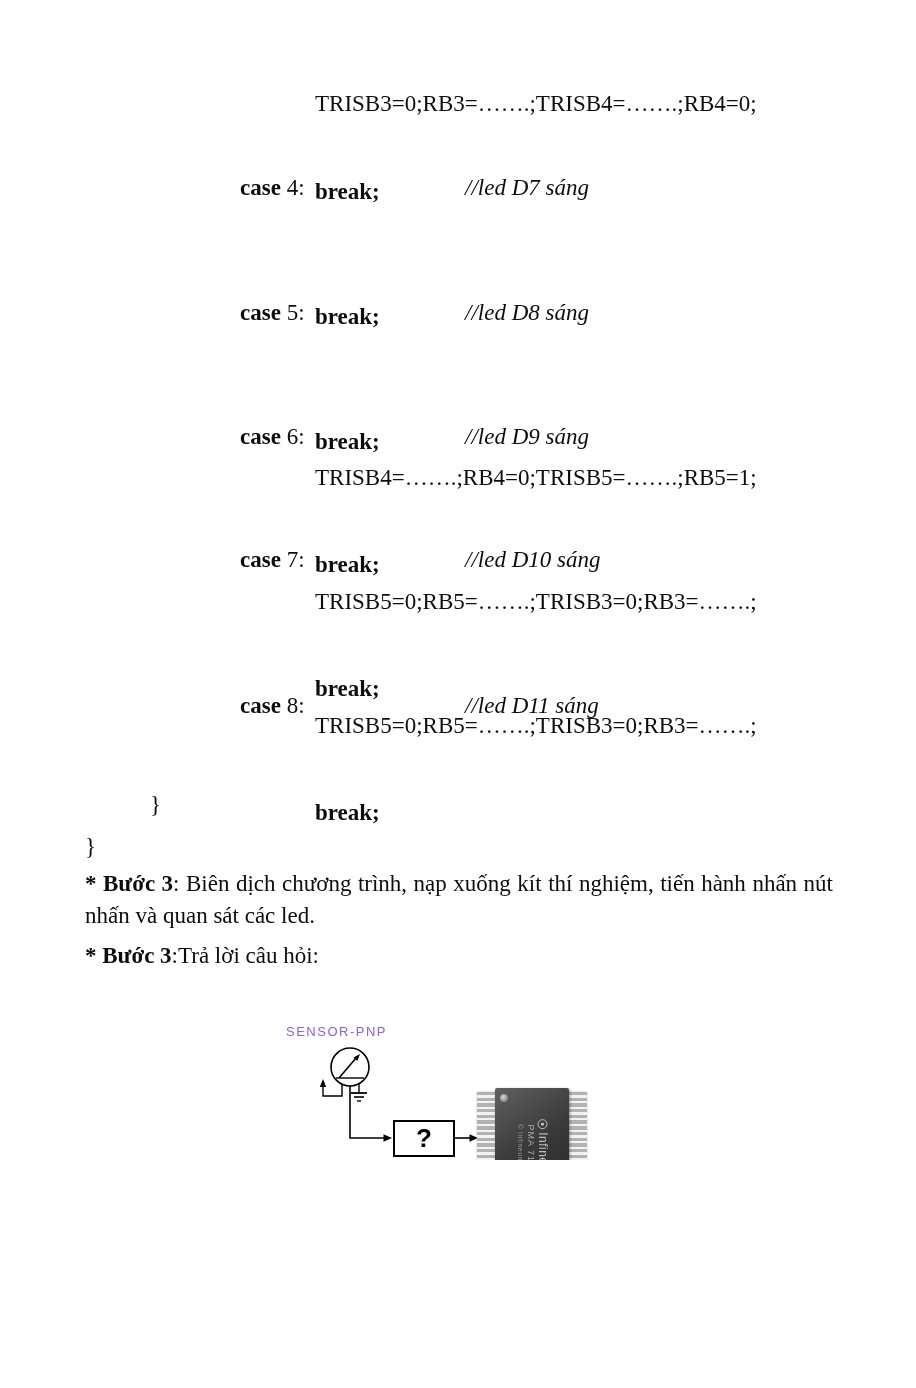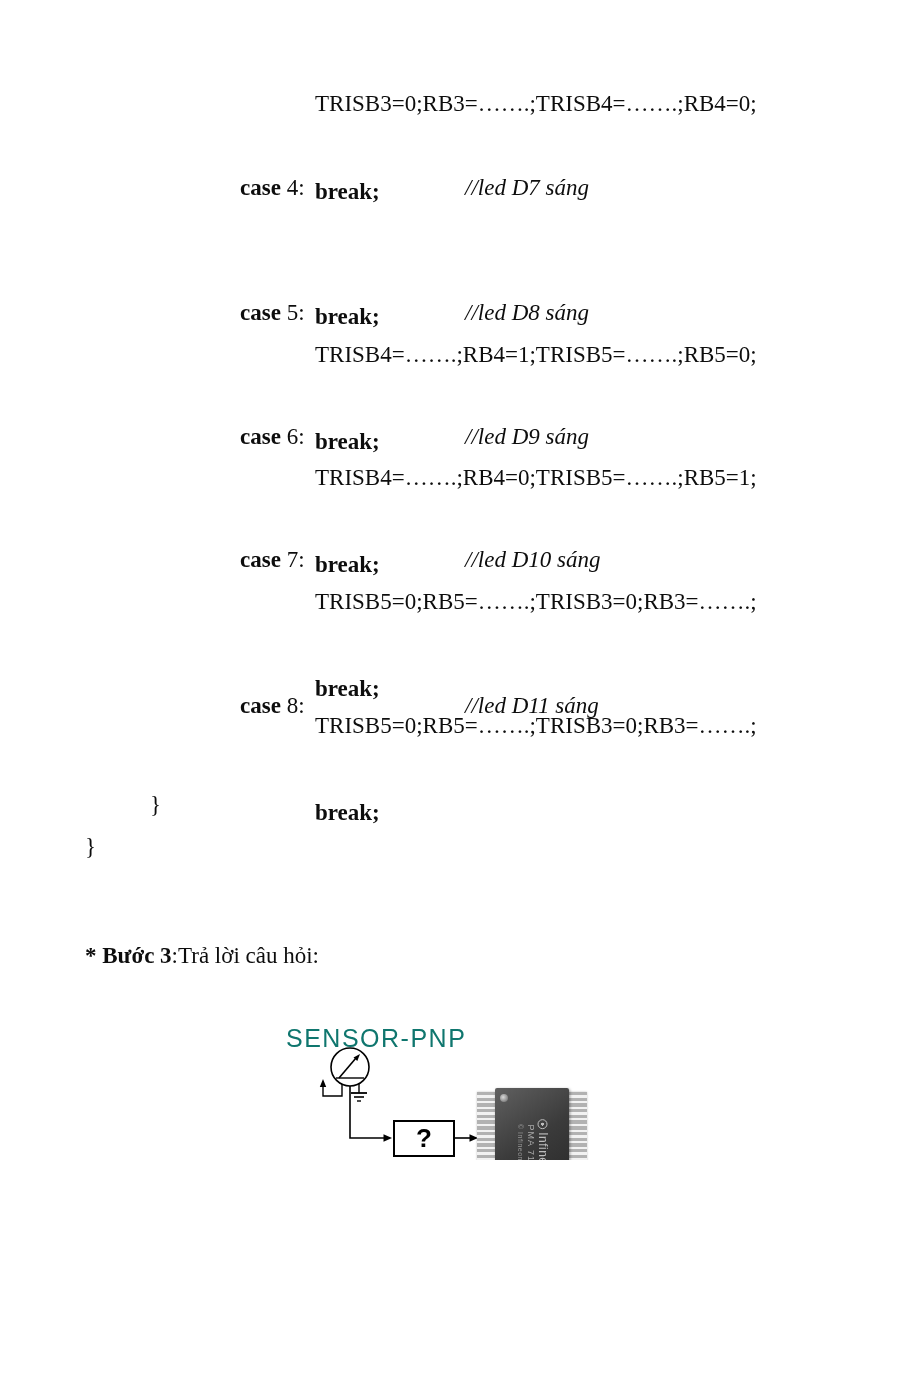--- a/index.html
+++ b/index.html
@@ -15,21 +15,21 @@
   .kw { font-weight:bold; }
   .cmt { position:absolute; left:225px; top:0; font-style:italic; white-space:pre; }
   .brace1 { left:150px; }
   .brace2 { left:85px; }
   
   .para { position:absolute; left:85px; width:748px; font-size:23px; line-height:32px; text-align:justify; }
   .pbold { font-weight:bold; }
   
   .sensor-label {
     position:absolute; left:286px; top:1024px;
-    font-family:"Liberation Sans", sans-serif; font-size:25px; letter-spacing:1.5px; color:#0f766e;
+    font-family:"Liberation Sans", sans-serif; font-size:13px; letter-spacing:1.5px; color:#8b5cf6;
   }
   .diagram-svg { position:absolute; left:280px; top:1040px; }
   .qbox {
     position:absolute; left:393px; top:1120px; width:58px; height:33px;
     border:2px solid #000; background:#fff; text-align:center;
     font-family:"Liberation Sans", sans-serif; font-weight:bold; font-size:26px; line-height:33px; color:#000;
   }
   .chip { position:absolute; left:477px; top:1088px; width:110px; height:122px; }
   .pins {
     position:absolute; top:4px; width:18px; height:114px;
@@ -66,34 +66,34 @@
 </head>
 <body>
 
 <div class="page">
 
   <div class="row stmt" style="top:90px">TRISB3=0;RB3=…….;TRISB4=…….;RB4=0;</div>
   <div class="row brk" style="top:132px">break;</div>
   <div class="row caserow" style="top:174px"><span class="kw">case</span><span> 4:</span><span class="cmt">//led D7 sáng</span></div>
   <div class="row brk" style="top:257px">break;</div>
   <div class="row caserow" style="top:299px"><span class="kw">case</span><span> 5:</span><span class="cmt">//led D8 sáng</span></div>
-  <div class="row stmt" style="top:341px">TRISB4=…….;RB4=1;TRISB5=…….;RB5=0;</div>
   <div class="row brk" style="top:382px">break;</div>
   <div class="row caserow" style="top:423px"><span class="kw">case</span><span> 6:</span><span class="cmt">//led D9 sáng</span></div>
   <div class="row stmt" style="top:464px">TRISB4=…….;RB4=0;TRISB5=…….;RB5=1;</div>
   <div class="row brk" style="top:505px">break;</div>
   <div class="row caserow" style="top:546px"><span class="kw">case</span><span> 7:</span><span class="cmt">//led D10 sáng</span></div>
   <div class="row stmt" style="top:588px">TRISB5=0;RB5=…….;TRISB3=0;RB3=…….;</div>
   <div class="row brk" style="top:629px">break;</div>
   <div class="row caserow" style="top:692px"><span class="kw">case</span><span> 8:</span><span class="cmt">//led D11 sáng</span></div>
   <div class="row stmt" style="top:712px">TRISB5=0;RB5=…….;TRISB3=0;RB3=…….;</div>
   <div class="row brk" style="top:753px">break;</div>
   <div class="row brace1" style="top:791px">}</div>
   <div class="row brace2" style="top:833px">}</div>
 
+  <div class="para" style="top:868px"><span class="pbold">* Bước 3</span><span>: Biên dịch chương trình, nạp xuống kít thí nghiệm, tiến hành nhấn  nút nhấn và quan sát các led.</span></div>
   <div class="para" style="top:940px"><span class="pbold">* Bước 3</span><span>:Trả lời câu hỏi:</span></div>
 
   <div class="sensor-label">SENSOR-PNP</div>
 
   <svg class="diagram-svg" width="220" height="130" viewBox="0 0 220 130">
 
     <g>
       <circle cx="70" cy="27" r="19" fill="#ffffff" stroke="#000000" stroke-width="1.6"></circle>
       <line x1="56" y1="38" x2="84" y2="38" stroke="#000000" stroke-width="1.4"></line>
       <line x1="59" y1="38" x2="76" y2="18" stroke="#000000" stroke-width="1.6"></line>

